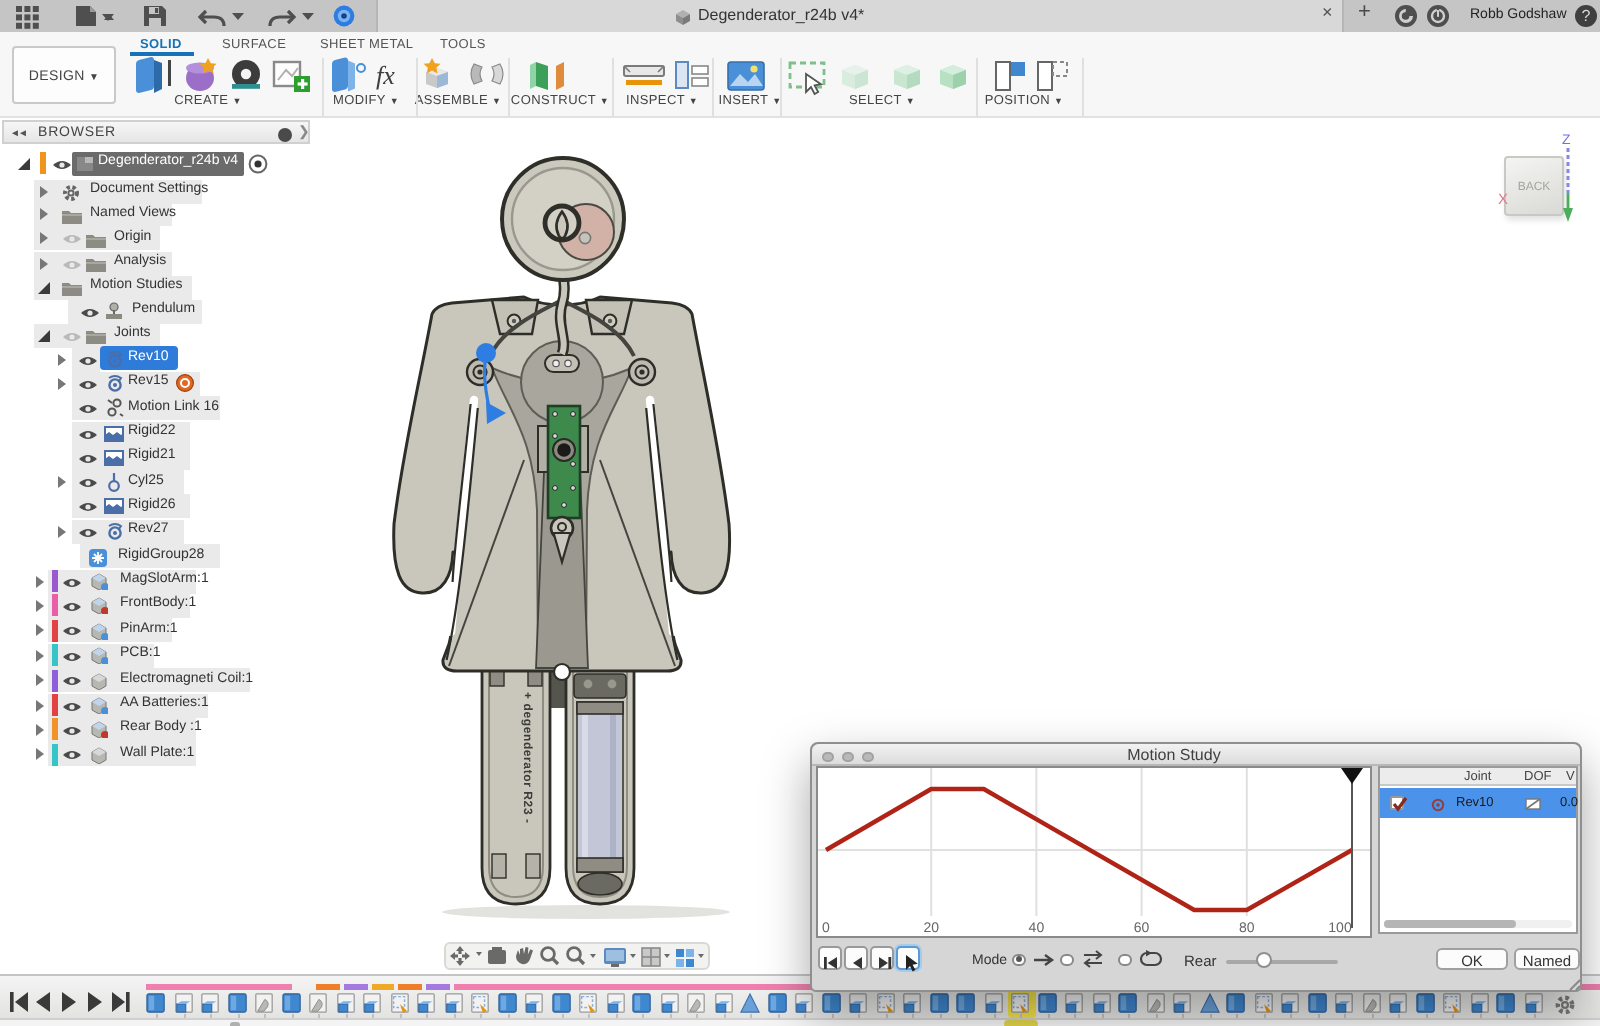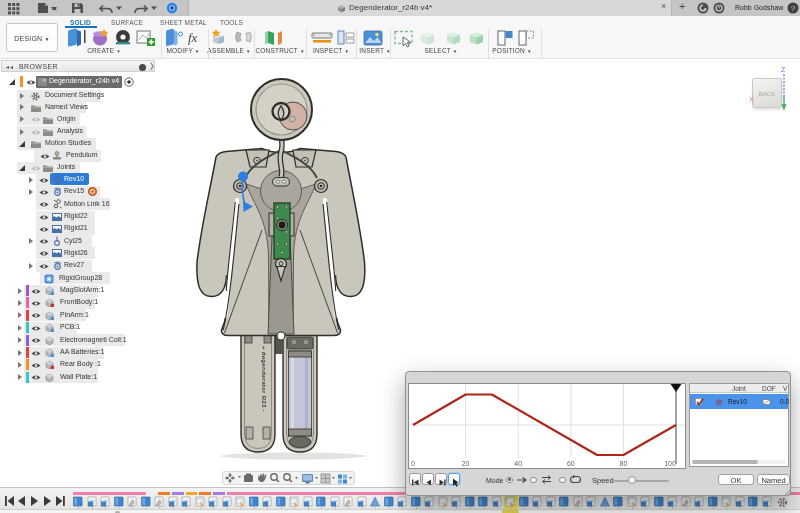--- a/index.html
+++ b/index.html
@@ -954,20 +954,26 @@
       <circle cx="5.5" cy="5.5" r="3.6" fill="none" stroke="#7a7a7a" stroke-width="2.2" stroke-dasharray="1.8,1.6"></circle>
       <circle cx="5.5" cy="5.5" r="2" fill="#7a7a7a"></circle>
       <circle cx="5.5" cy="5.5" r="0.9" fill="#e8e8e8"></circle>
     </svg>
 </div>
 <div class="abs" id="scrollstrip">
     <div class="abs" style="left:115px;top:0.5px;width:5px;height:3px;border-radius:2px;background:#b0b0b0;"></div>
     <div class="abs" style="left:502px;top:0;width:17px;height:4px;border-radius:2px;background:#e2d44a;"></div>
   </div>
 <div class="abs" id="mdlg">
+<div class="abs" id="mtitle">
+<span class="tldot" style="left:5px;"></span>
+<span class="tldot" style="left:15px;"></span>
+<span class="tldot" style="left:25px;"></span>
+<div style="text-align:center;font-size:8px;color:#3f3f3f;line-height:11px;padding-right:22px;">Motion Study</div>
+</div>
 <div class="abs" id="mgraph">
 <svg width="276" height="84" viewBox="0 0 276 84" style="position:absolute;left:0;top:0">
 <line x1="56.6" y1="0" x2="56.6" y2="74" stroke="#e0e0e0" stroke-width="1"></line>
 <line x1="109.2" y1="0" x2="109.2" y2="74" stroke="#e0e0e0" stroke-width="1"></line>
 <line x1="161.8" y1="0" x2="161.8" y2="74" stroke="#e0e0e0" stroke-width="1"></line>
 <line x1="214.4" y1="0" x2="214.4" y2="74" stroke="#e0e0e0" stroke-width="1"></line>
 <line x1="267" y1="0" x2="267" y2="74" stroke="#e0e0e0" stroke-width="1"></line>
 <line x1="0" y1="41" x2="276" y2="41" stroke="#e0e0e0" stroke-width="1"></line>
 <path d="M4.0 41 L56.599999999999994 10.5 L82.89999999999999 10.5 L188.1 71 L214.39999999999998 71 L267.0 41" fill="none" stroke="#b02418" stroke-width="2.2" stroke-linejoin="round"></path>
 <line x1="267.0" y1="0" x2="267.0" y2="80" stroke="#555" stroke-width="1"></line>
@@ -1028,20 +1034,20 @@
     </svg>
 <span class="radio" style="left:124px;"></span>
 <svg class="abs" style="left:134px;top:103px" width="13" height="9" viewBox="0 0 13 9">
       <path d="M2 2.5 h8 M8 0.5 L10.5 2.5 L8 4.5 M11 6.5 h-8 M5 4.5 L2.5 6.5 L5 8.5" stroke="#444" stroke-width="1" fill="none"></path>
     </svg>
 <span class="radio" style="left:153px;"></span>
 <svg class="abs" style="left:163px;top:103px" width="13" height="9" viewBox="0 0 13 9">
       <rect x="1.5" y="1.5" width="10" height="6" rx="3" fill="none" stroke="#444" stroke-width="1.1"></rect>
       <path d="M4 0 L7 1.5 L4 3.2" fill="#444"></path>
     </svg>
-<span class="abs" style="left:186px;top:104px;font-size:7.5px;color:#333;">Speed</span>
+<span class="abs" style="left:186px;top:104px;font-size:7.5px;color:#333;">Rear</span>
 <div class="abs" style="left:207px;top:107.5px;width:56px;height:2.5px;background:#a8a8a8;border-radius:1px;"></div>
 <div class="abs" style="left:222px;top:104px;width:8px;height:8px;border-radius:50%;background:#fdfdfd;border:1px solid #909090;"></div>
 <div class="okbtn" style="left:312px;width:36px;">OK</div>
 <div class="okbtn" style="left:351px;width:33px;">Named</div>
 <svg class="abs" style="left:378px;top:117px" width="7" height="7" viewBox="0 0 7 7">
       <path d="M6 1 L1 6 M6 4 L4 6" stroke="#888" stroke-width="1"></path>
     </svg>
 </div>
 </body></html>

